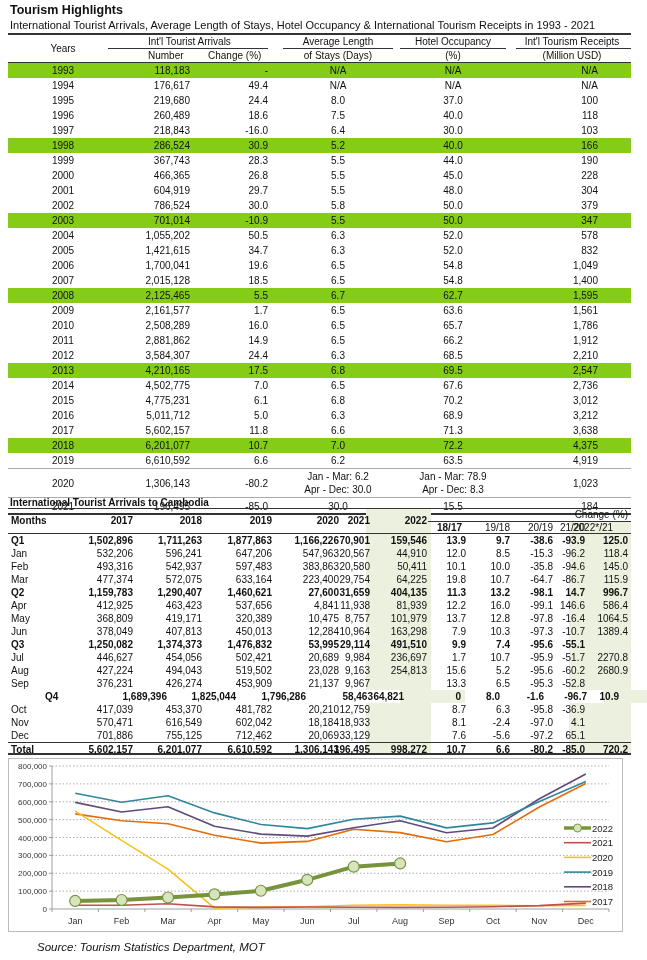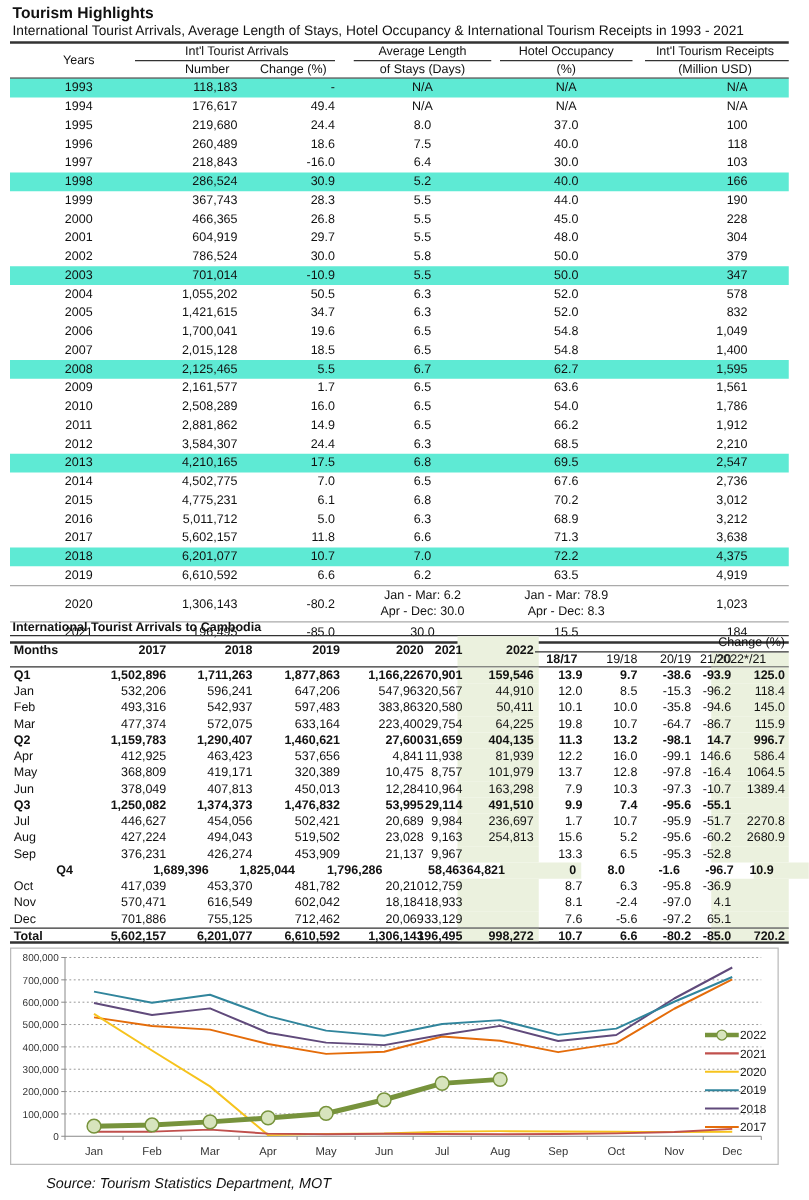--- a/index.html
+++ b/index.html
@@ -4,21 +4,21 @@
 <style>
   * { margin: 0; padding: 0; box-sizing: border-box; }
   body { width: 647px; height: 960px; background: #fff; font-family: "Liberation Sans", sans-serif; color: #111; position: relative; overflow: hidden; }
   .title { position: absolute; left: 10px; top: 3px; font-size: 12.5px; font-weight: bold; }
   .subtitle { position: absolute; left: 10px; top: 19px; font-size: 11px; }
   .t1 { position: absolute; left: 8px; top: 33px; width: 623px; border-top: 2px solid #333; }
   .t1-head { position: relative; height: 28px; border-bottom: 1.5px solid #333; font-size: 10px; }
   .t1-head span { position: absolute; white-space: nowrap; }
   .t1-head .rule { position: absolute; height: 1px; background: #333; top: 13px; }
   .t1-row { position: relative; height: 15px; font-size: 10px; line-height: 15px; }
-  .t1-row.hl { background: #5eead4; }
+  .t1-row.hl { background: #84cc16; }
   .t1-row.tall { height: 30px; line-height: 13px; border-top: 1px solid #aaa; border-bottom: 1px solid #aaa; }
   .t1-row span { position: absolute; white-space: nowrap; }
   .c-year { left: 35px; width: 40px; text-align: center; }
   .c-num { left: 100px; width: 82px; text-align: right; }
   .c-chg { left: 190px; width: 70px; text-align: right; }
   .c-stay { left: 270px; width: 120px; text-align: center; }
   .c-occ { left: 385px; width: 120px; text-align: center; }
   .c-rec { left: 520px; width: 70px; text-align: right; }
   .t1-row.tall .c-year, .t1-row.tall .c-num, .t1-row.tall .c-chg, .t1-row.tall .c-rec { top: 8px; }
   .multi { top: 1px; line-height: 13px; }
@@ -205,21 +205,21 @@
         <span class="c-chg">1.7</span>
         <span class="c-stay">6.5</span>
         <span class="c-occ">63.6</span>
         <span class="c-rec">1,561</span>
       </div>
       <div class="t1-row">
         <span class="c-year">2010</span>
         <span class="c-num">2,508,289</span>
         <span class="c-chg">16.0</span>
         <span class="c-stay">6.5</span>
-        <span class="c-occ">54.0</span>
+        <span class="c-occ">65.7</span>
         <span class="c-rec">1,786</span>
       </div>
       <div class="t1-row">
         <span class="c-year">2011</span>
         <span class="c-num">2,881,862</span>
         <span class="c-chg">14.9</span>
         <span class="c-stay">6.5</span>
         <span class="c-occ">66.2</span>
         <span class="c-rec">1,912</span>
       </div>

